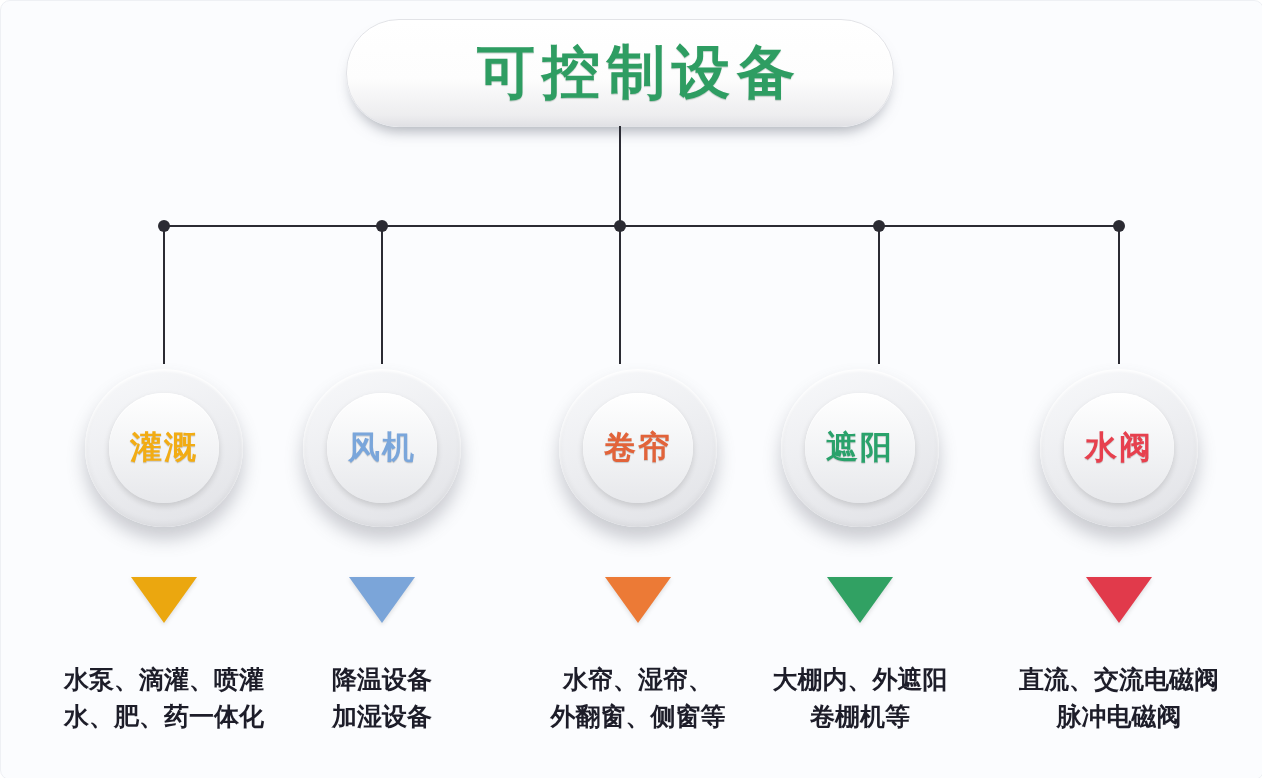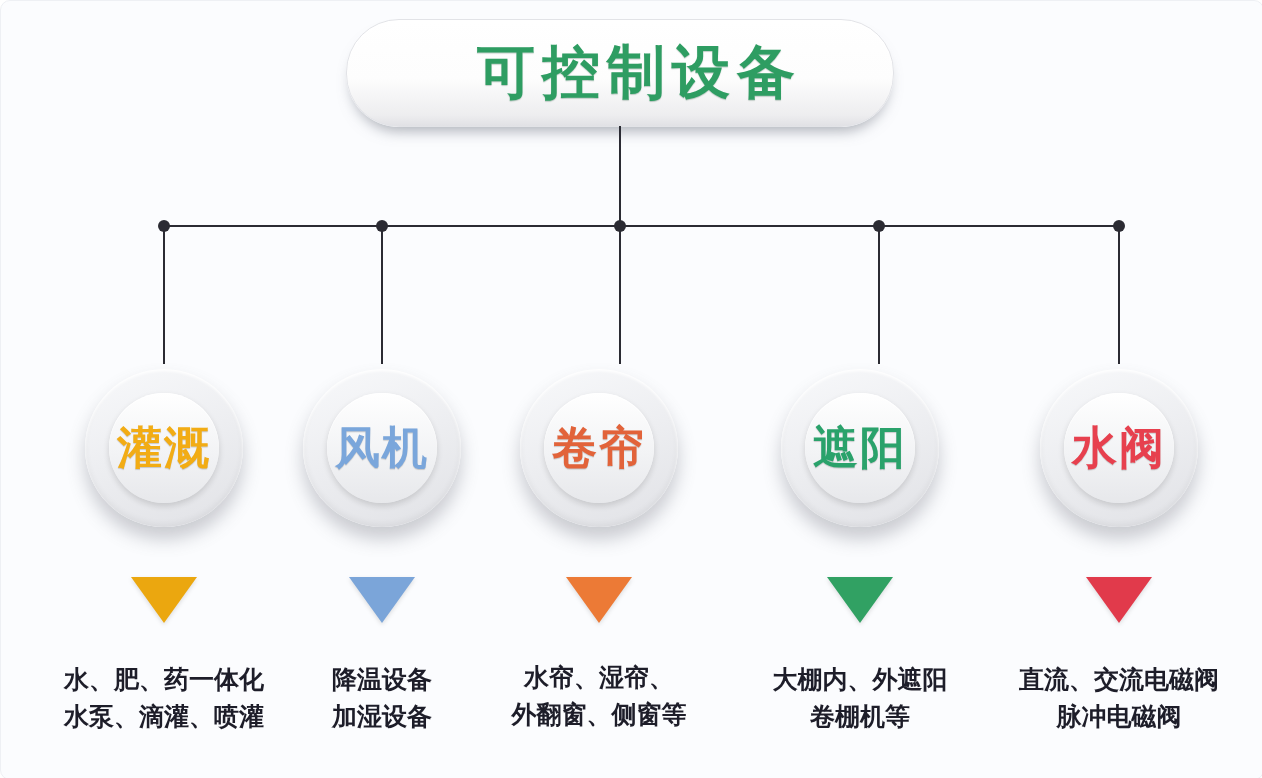--- a/index.html
+++ b/index.html
@@ -35,37 +35,37 @@
   .v-line{top:225px;width:2px;height:138px;}
   .vl-0{left:162px;} .vl-1{left:380px;} .vl-2{left:618px;} .vl-3{left:877px;} .vl-4{left:1117px;}
   .dot{
     position:absolute;top:219px;width:12px;height:12px;border-radius:50%;
     background:#2b2b33;
   }
   .dot-0{left:157px;} .dot-1{left:375px;} .dot-2{left:613px;} .dot-3{left:872px;} .dot-4{left:1112px;}
 
   
   .col{position:absolute;top:360px;width:250px;display:flex;flex-direction:column;align-items:center;}
-  .col-0{left:38px;} .col-1{left:256px;} .col-2{left:473px;font-family:Liberation Mono, monospace;} .col-3{left:734px;} .col-4{left:993px;}
+  .col-0{left:38px;} .col-1{left:256px;} .col-2{left:512px;} .col-3{left:734px;} .col-4{left:993px;}
 
   .node-circle{
     margin-top:8px;
     width:158px;height:158px;border-radius:50%;
     background:linear-gradient(160deg,#f7f8fa 5%,#e2e3e7 95%);
     box-shadow:0 12px 18px rgba(95,100,112,0.32), inset 0 2px 3px #ffffff, inset 0 -3px 6px rgba(0,0,0,0.05);
     display:flex;align-items:center;justify-content:center;
   }
   .node-inner{
     width:110px;height:110px;border-radius:50%;
     background:linear-gradient(180deg,#ffffff 0%,#f2f3f5 55%,#e7e8eb 100%);
     box-shadow:0 3px 6px rgba(0,0,0,0.14), inset 0 1px 1px #ffffff;
     display:flex;align-items:center;justify-content:center;
   }
   .node-label{
-    font-size:45px;font-weight:bold;letter-spacing:2px;
+    font-size:32px;font-weight:bold;letter-spacing:2px;
     text-shadow:0 1px 1px rgba(0,0,0,0.18);
     white-space:nowrap;
   }
 
   .tri{
     margin-top:50px;
     width:0;height:0;
     border-left:33px solid transparent;
     border-right:33px solid transparent;
     border-top:46px solid #999;
@@ -101,22 +101,22 @@
   <div class="dot dot-4"></div>
 
   <div class="col col-0">
     <div class="node-circle">
       <div class="node-inner">
         <span class="node-label" style="color: rgb(242, 172, 20);">灌溉</span>
       </div>
     </div>
     <div class="tri" style="border-top-color: rgb(235, 167, 15);"></div>
     <div class="desc">
+      <div>水泵、滴灌、喷灌</div>
       <div>水、肥、药一体化</div>
-      <div>水泵、滴灌、喷灌</div>
     </div>
   </div>
 
   <div class="col col-1">
     <div class="node-circle">
       <div class="node-inner">
         <span class="node-label" style="color: rgb(122, 166, 219);">风机</span>
       </div>
     </div>
     <div class="tri" style="border-top-color: rgb(123, 165, 217);"></div>

